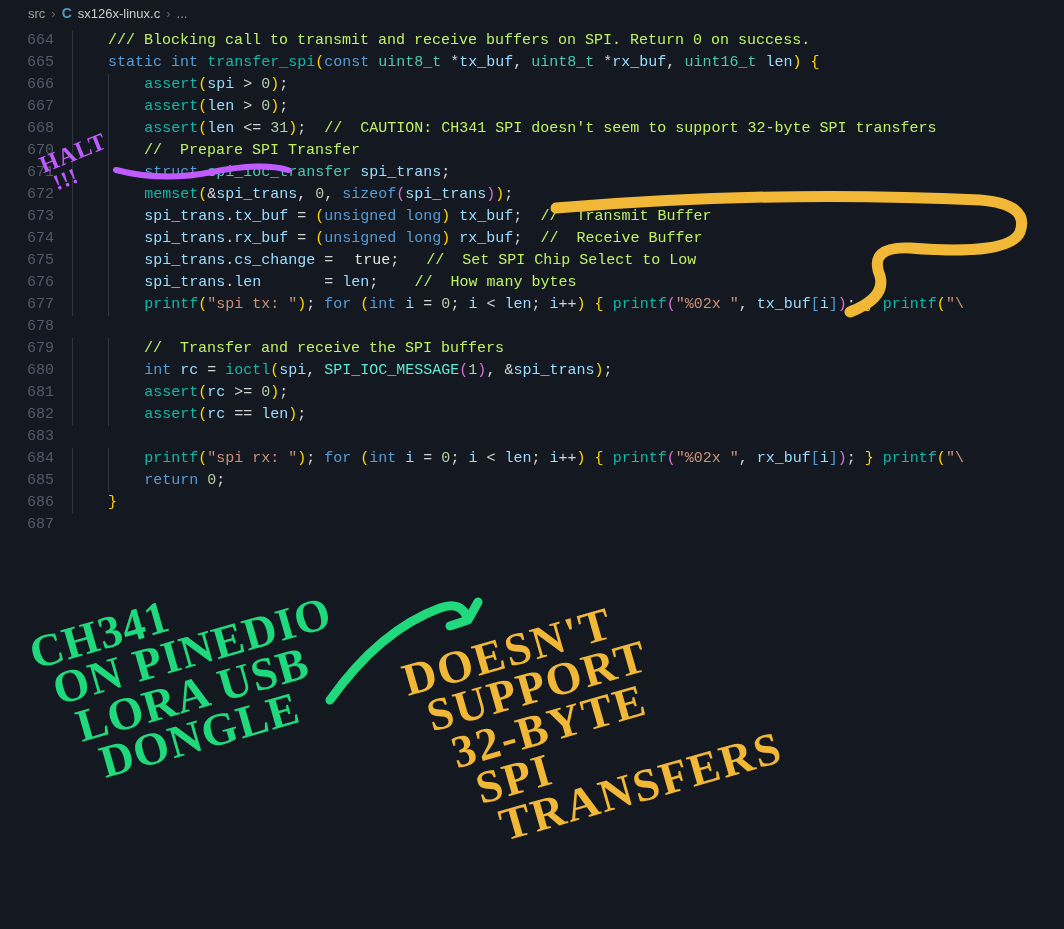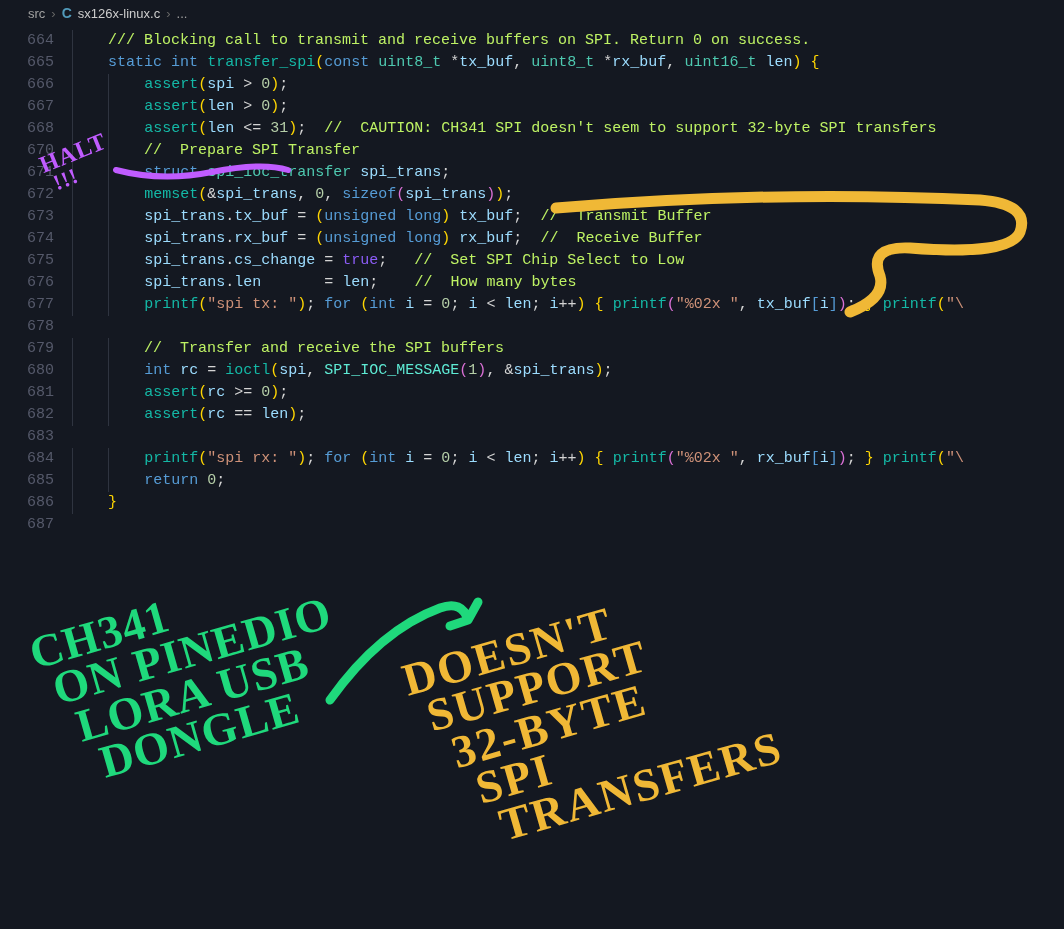--- a/index.html
+++ b/index.html
@@ -71,21 +71,21 @@
   .c-func    { color: #14b8a6; }
   .c-num     { color: #b5cea8; }
   .c-str     { color: #ce9178; }
   .c-macro   { color: #5eead4; }
   .c-field   { color: #9cdcfe; }
   .c-ident   { color: #9cdcfe; }
   .c-punct   { color: #d4d4d4; }
   .c-paren   { color: #ffd602; }
   .c-paren2  { color: #da70d6; }
   .c-paren3  { color: #569cd6; }
-  .c-bool    { color: #8b5cf6; }
+  .c-bool    { color: #e5e5e5; margin-left: 12px; }
 
   
   .anno {
     position: absolute;
     pointer-events: none;
   }
   .halt {
     left: 42px;
     top: 142px;
     font-family: 'Comic Sans MS', 'Marker Felt', cursive;

